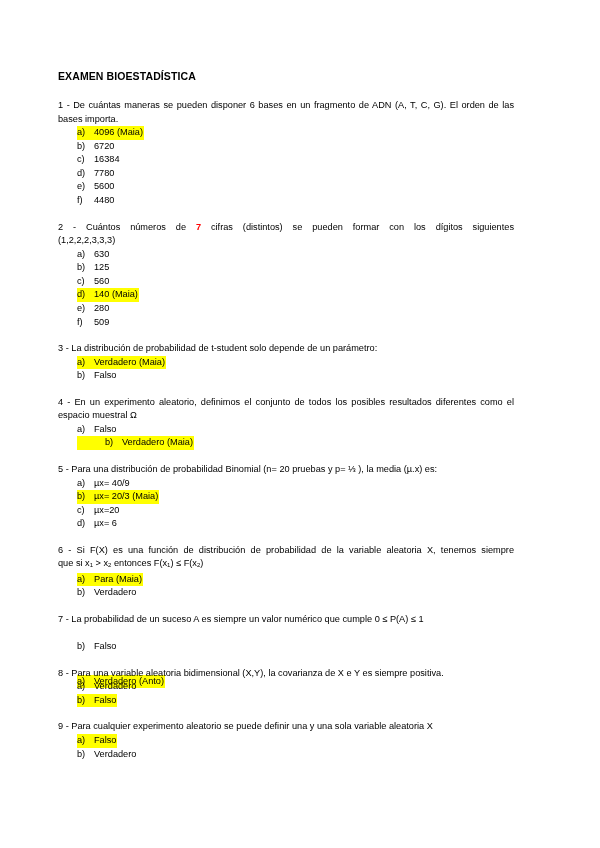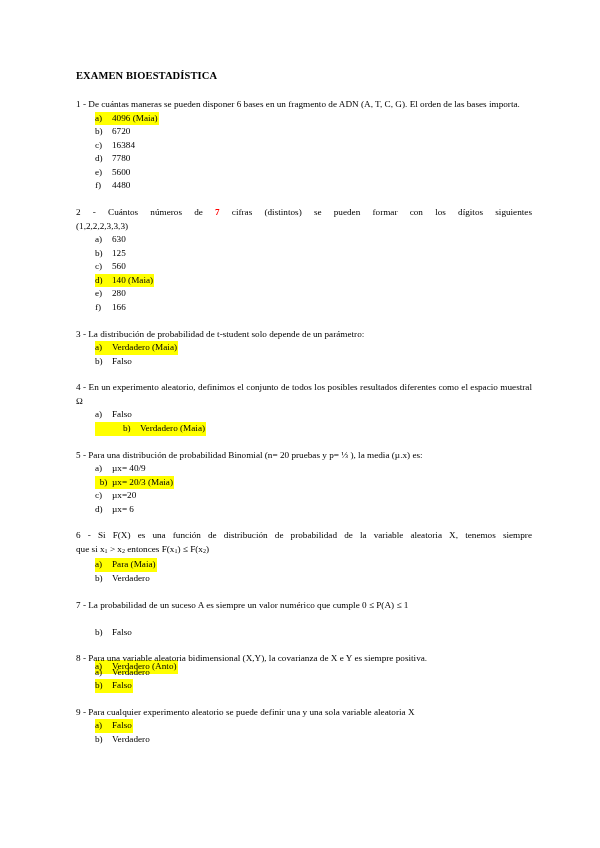--- a/index.html
+++ b/index.html
@@ -1,20 +1,20 @@
 <!DOCTYPE html>
 <html><head>
   <meta charset="utf-8">
   <style>
     html, body { margin: 0; padding: 0; }
     body {
       width: 600px; height: 848px; background: #ffffff; position: relative; overflow: hidden;
       font-family: "Liberation Sans", sans-serif; color: #000; font-size: 9.2px;
     }
-    .page { position: absolute; left: 76px; top: 70px; width: 456px; font-family: Liberation Serif, serif; }
+    .page { position: absolute; left: 58px; top: 70px; width: 456px; }
     .title { font-weight: bold; font-size: 10.5px; margin: 0 0 17px 0; letter-spacing: 0.1px; }
     .q { margin-bottom: 13px; }
     .q-text { line-height: 13.5px; text-align: justify; }
     .q-text.just-last { text-align-last: justify; }
     .opts { margin: 0; padding: 0 0 0 19px; list-style: none; }
     .opt { line-height: 13.6px; height: 13.6px; white-space: nowrap; }
     .opt .inner { display: inline-block; padding-right: 1px; }
     .opt.hl .inner { background: #ffff00; }
     .opt .letter { display: inline-block; width: 17px; }
     .red { color: #ff0000; font-weight: bold; }
@@ -40,21 +40,21 @@
 
   <div class="q">
     <div class="q-text just-last"><span>2 -  Cuántos números de </span><span class="red" style="color: rgb(255, 0, 0);">7</span><span> cifras (distintos) se pueden formar con los dígitos siguientes</span></div>
     <div class="q-text">(1,2,2,2,3,3,3)</div>
     <ul class="opts">
       <li class="opt"><span class="inner"><span class="letter">a)</span><span>630</span></span></li>
       <li class="opt"><span class="inner"><span class="letter">b)</span><span>125</span></span></li>
       <li class="opt"><span class="inner"><span class="letter">c)</span><span>560</span></span></li>
       <li class="opt hl"><span class="inner" style="background: rgb(255, 255, 0);"><span class="letter">d)</span><span>140 (Maia)</span></span></li>
       <li class="opt"><span class="inner"><span class="letter">e)</span><span>280</span></span></li>
-      <li class="opt"><span class="inner"><span class="letter">f)</span><span>166</span></span></li>
+      <li class="opt"><span class="inner"><span class="letter">f)</span><span>509</span></span></li>
     </ul>
   </div>
 
   <div class="q">
     <div class="q-text">3 - La distribución de probabilidad de t-student solo depende de un parámetro:</div>
     <ul class="opts">
       <li class="opt hl"><span class="inner" style="background: rgb(255, 255, 0);"><span class="letter">a)</span><span>Verdadero (Maia)</span></span></li>
       <li class="opt"><span class="inner"><span class="letter">b)</span><span>Falso</span></span></li>
     </ul>
   </div>
@@ -64,21 +64,21 @@
     <ul class="opts">
       <li class="opt"><span class="inner"><span class="letter">a)</span><span>Falso</span></span></li>
       <li class="opt hl"><span class="inner" style="background: rgb(255, 255, 0); padding-left: 28px;"><span class="letter">b)</span><span>Verdadero (Maia)</span></span></li>
     </ul>
   </div>
 
   <div class="q">
     <div class="q-text">5 - Para una distribución de probabilidad Binomial (n= 20 pruebas y p= ⅓ ), la media (µ.x) es:</div>
     <ul class="opts">
       <li class="opt"><span class="inner"><span class="letter">a)</span><span>µx= 40/9</span></span></li>
-      <li class="opt hl"><span class="inner" style="background: rgb(255, 255, 0); text-align: center;"><span class="letter">b)</span><span>µx= 20/3  (Maia)</span></span></li>
+      <li class="opt hl"><span class="inner" style="background: rgb(255, 255, 0);"><span class="letter">b)</span><span>µx= 20/3  (Maia)</span></span></li>
       <li class="opt"><span class="inner"><span class="letter">c)</span><span>µx=20</span></span></li>
       <li class="opt"><span class="inner"><span class="letter">d)</span><span>µx= 6</span></span></li>
     </ul>
   </div>
 
   <div class="q">
     <div class="q-text just-last">6 - Si F(X) es una función de distribución de probabilidad de la variable aleatoria X, tenemos siempre</div>
     <div class="q-text"><span>que si x</span><sub>1</sub><span> &gt; x</span><sub>2</sub><span> entonces F(x</span><sub>1</sub><span>) ≤ F(x</span><sub>2</sub><span>)</span></div>
     <ul class="opts">
       <li class="opt hl"><span class="inner" style="background: rgb(255, 255, 0);"><span class="letter">a)</span><span>Para (Maia)</span></span></li>

